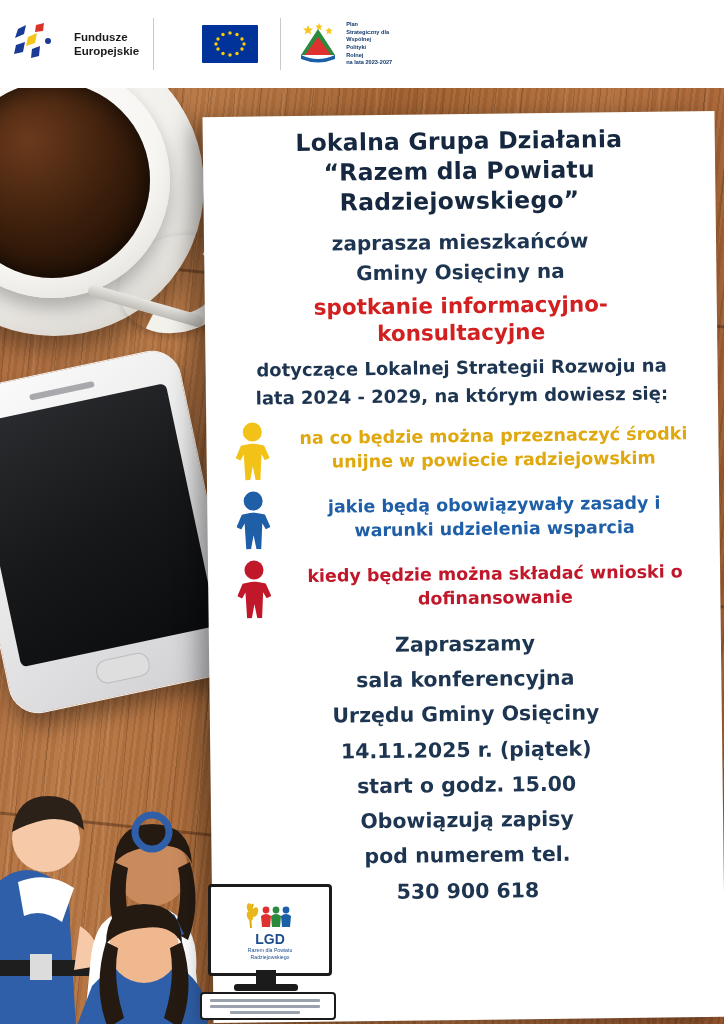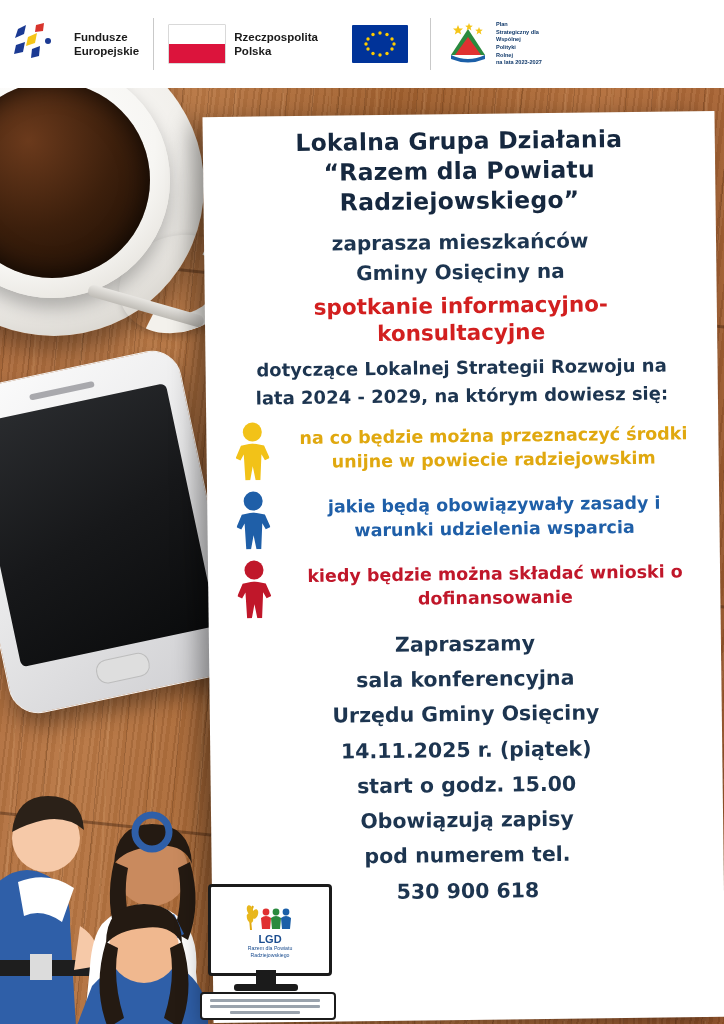--- a/index.html
+++ b/index.html
@@ -328,21 +328,21 @@
     background: #ffffff;
     border: 3px solid #1b1b1b;
     border-radius: 4px;
     display: flex;
     flex-direction: column;
     align-items: center;
     justify-content: center;
   }
   .lgd-name {
     font-family: "Liberation Sans", sans-serif;
-    font-size: 11px;
+    font-size: 14px;
     font-weight: bold;
     color: #1b4d8f;
     margin-top: 1px;
   }
   .lgd-sub {
     font-family: "Liberation Sans", sans-serif;
     font-size: 5.2px;
     color: #1b4d8f;
     line-height: 1.25;
     text-align: center;
@@ -399,28 +399,20 @@
         <polygon points="20,26 28,23 27,33 19,35" fill="#1b3a93"></polygon>
         <circle cx="36" cy="18" r="3" fill="#1b3a93"></circle>
       </svg>
     </div>
     <div class="lb-text">Fundusze
 Europejskie</div>
   </div>
 
   <div class="divider-v"></div>
 
-  <div class="logo-block">
-    <div class="pl-flag">
-      <div class="w"></div>
-      <div class="r"></div>
-    </div>
-    <div class="lb-text">Rzeczpospolita
-Polska</div>
-  </div>
 
   <div class="lb-sep"></div>
 
   <div class="logo-block">
     <div class="eu-stars-box" style="margin-left:8px">
       <svg width="56" height="38" viewBox="0 0 56 38">
         <g fill="#FFCC00">
           <circle cx="28" cy="8" r="1.7"></circle>
           <circle cx="35" cy="9.5" r="1.7"></circle>
           <circle cx="40" cy="14" r="1.7"></circle>

